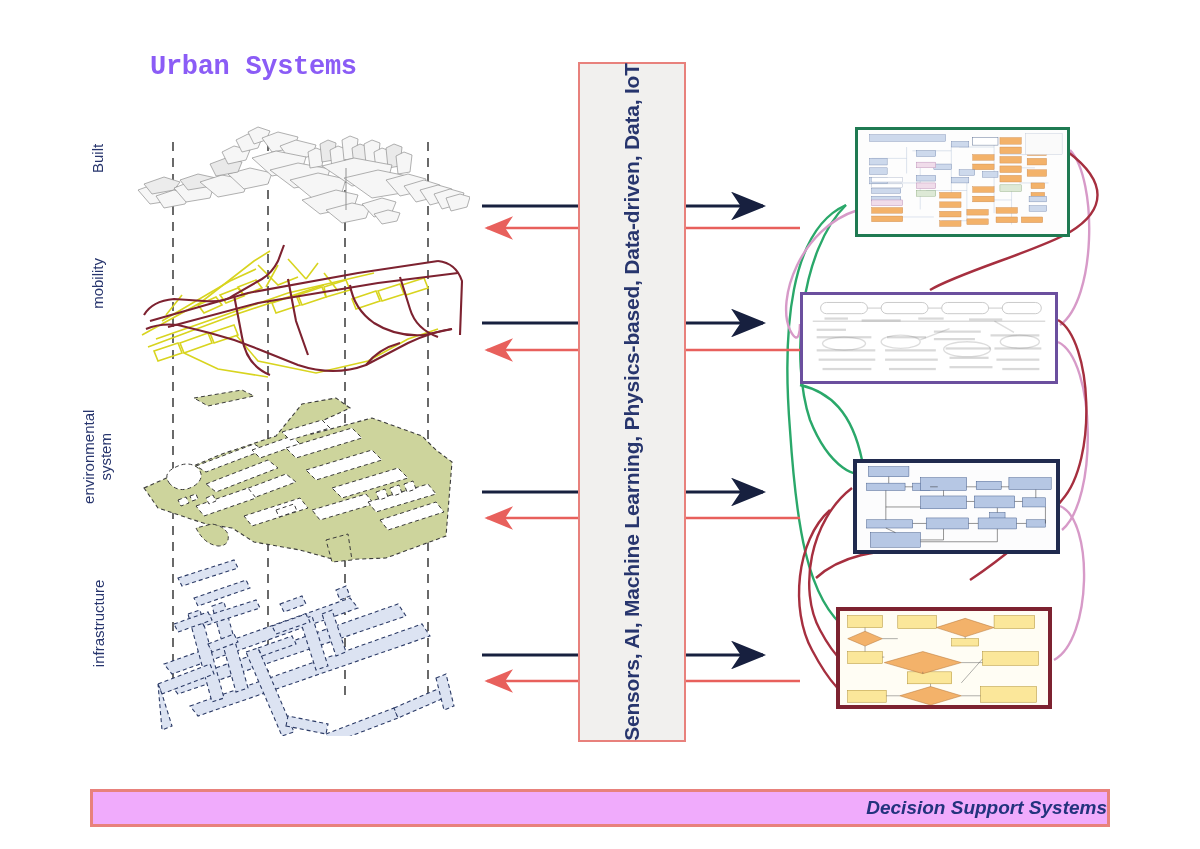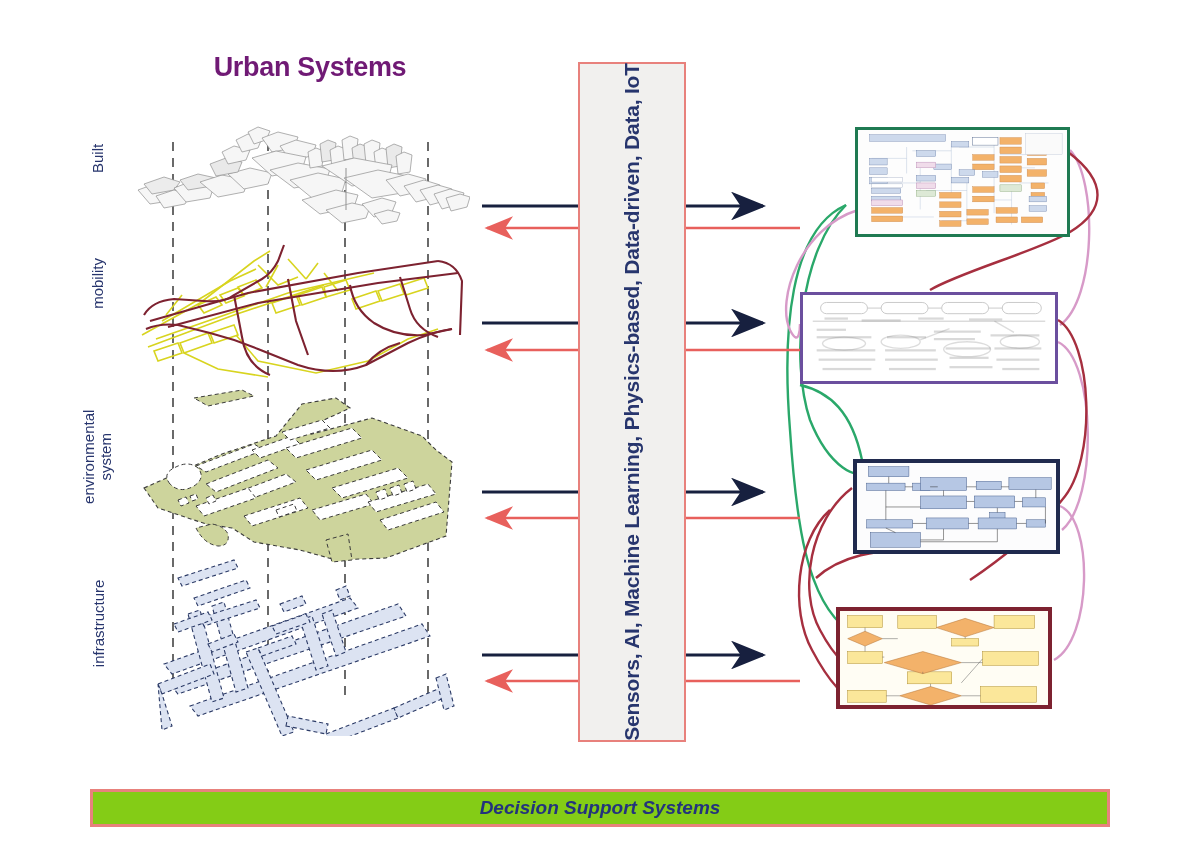--- a/index.html
+++ b/index.html
@@ -19,24 +19,24 @@
     left: 0; top: 0;
     width: 1200px;
     height: 849px;
   }
 
   
   .col-title {
     position: absolute;
     font-weight: bold;
     font-size: 27px;
-    color: #701a75;
+    color: #8b5cf6;
     letter-spacing: -0.3px;
     white-space: nowrap;
-    text-align: center;
+    font-family: Liberation Mono, monospace;
   }
   #title-urban  { left: 150px; top: 52px; width: 320px; }
   #title-twins  { left: 750px; top: 52px; width: 360px; }
 
   
   .row-label {
     position: absolute;
     transform-origin: 50% 50%;
     transform: rotate(-90deg);
     color: #27356d;
@@ -75,26 +75,26 @@
     letter-spacing: -0.2px;
   }
 
   
   #dss-bar {
     position: absolute;
     left: 90px;
     top: 789px;
     width: 1020px;
     height: 38px;
-    background: #84cc16;
+    background: #f0abfc;
     border: 3px solid #e8817c;
     box-sizing: border-box;
     display: flex;
     align-items: center;
-    justify-content: center;
+    justify-content: flex-end;
   }
   #dss-text {
     font-weight: bold;
     font-style: italic;
     font-size: 19px;
     color: #23337d;
   }
 
   
   .thumb {

